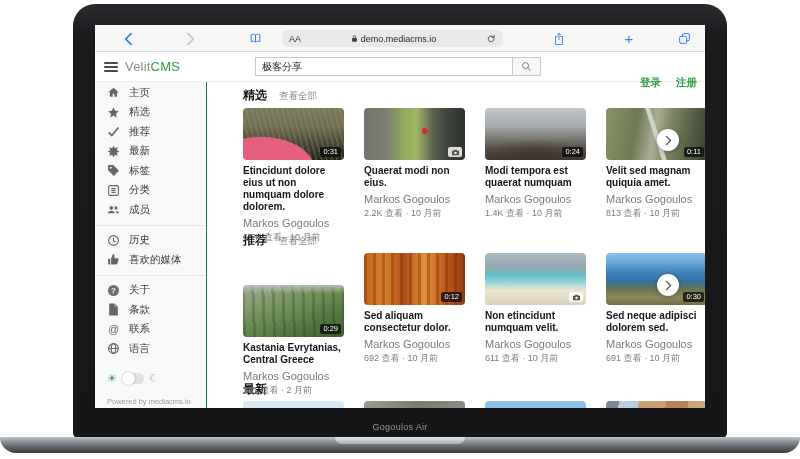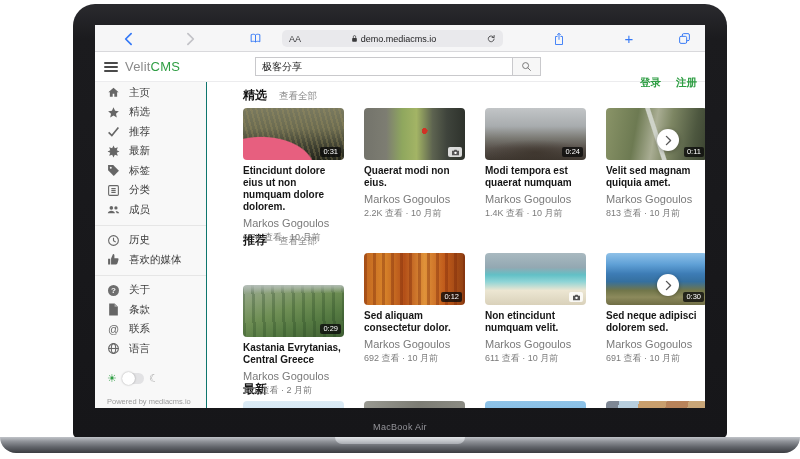--- a/index.html
+++ b/index.html
@@ -115,21 +115,21 @@
     linear-gradient(180deg,#8fc1e8 0%,#5fa0d6 22%,#3d7cb5 40%,#35709f 55%,#71764a 72%,#8c8a5c 85%,#6f6d45 100%); }
   .s-pale-sky { background:linear-gradient(180deg,#dcebf5,#b9d6ec); }
   .s-gray-rock { background:linear-gradient(100deg,#9a9a92,#7c7c74 50%,#8e8e86); }
   .s-blue-sky { background:linear-gradient(180deg,#8fc3e8,#6aaedd); }
   .s-old-town { background:linear-gradient(100deg,#7e8794 0 12%,#b7cede 12% 30%,#c99f6d 30% 55%,#b8835a 55% 75%,#c9a678 75% 100%); }
 </style>
 </head>
 <body>
 
 <div class="laptop-screen">
-  <div class="macbook-label">MacBook Air</div>
+  <div class="macbook-label">Gogoulos Air</div>
 </div>
 <div class="laptop-base">
   <div class="base-notch"></div>
 </div>
 
 <div class="screen">
 
   <div class="browser-bar">
     <div class="bb-item" style="left:26px;width:14px;">
       <svg width="10" height="14" viewBox="0 0 12 18">

